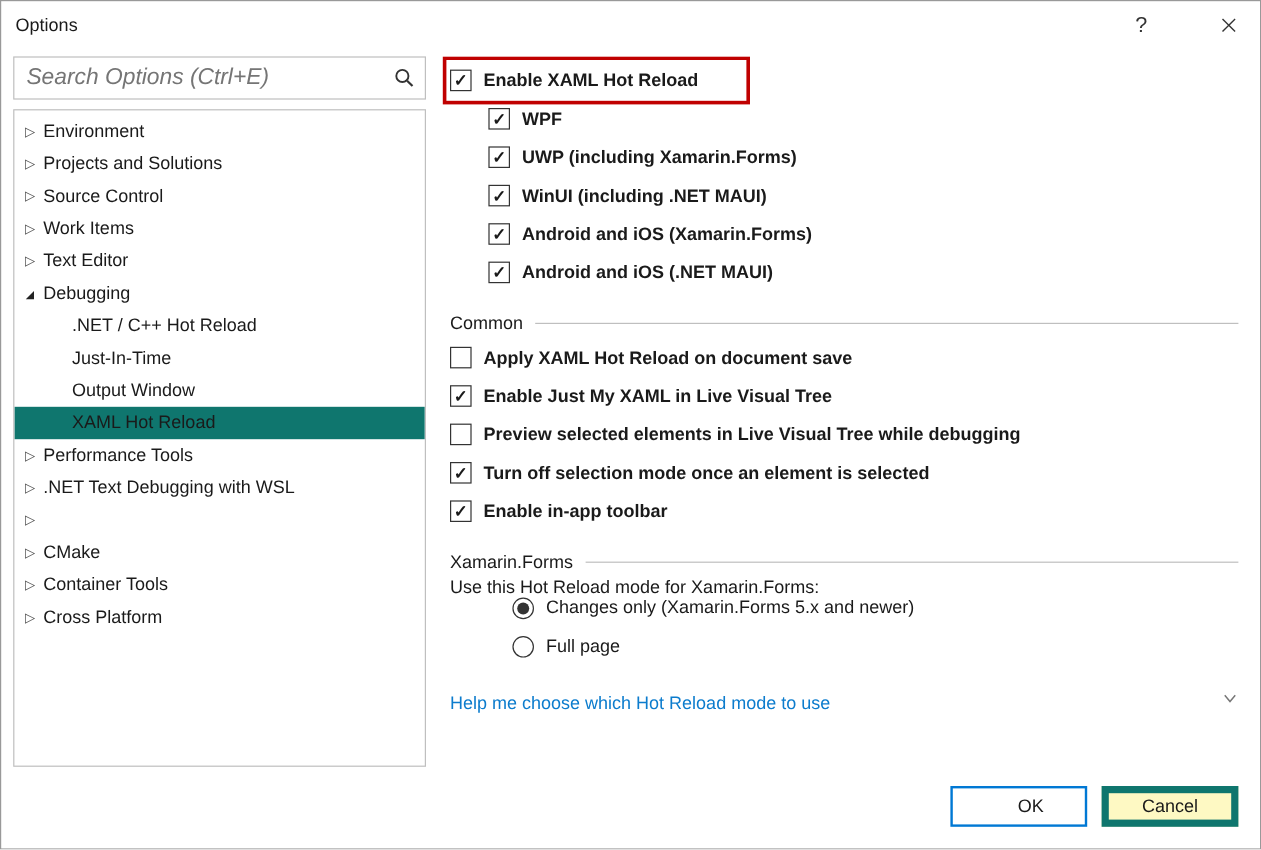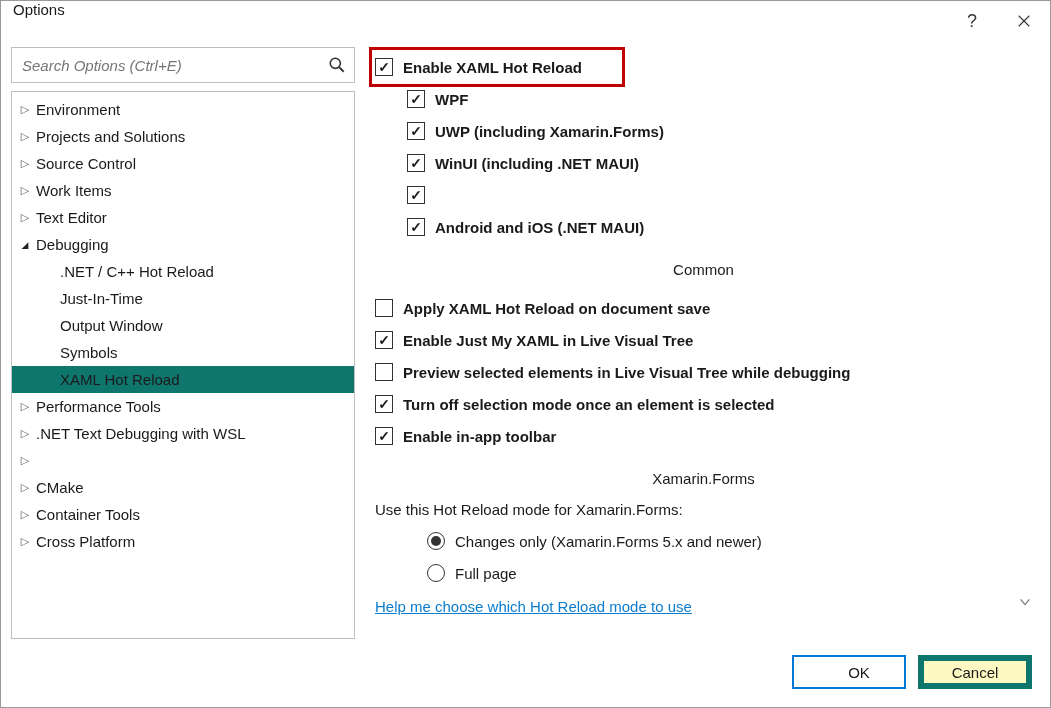--- a/index.html
+++ b/index.html
@@ -13,23 +13,25 @@
   .window {
     width: 1051px;
     height: 708px;
     border: 1px solid #999;
     display: flex;
     flex-direction: column;
     position: relative;
   }
   .titlebar {
     display: flex;
+    align-items: center;
     height: 40px;
     padding: 0 0 0 12px;
     font-size: 15px;
+    gap: 21px;
   }
   .titlebar .title { flex: 1; }
   .titlebar .tb-btn {
     width: 52px;
     height: 40px;
     display: flex;
     align-items: center;
     justify-content: center;
     font-size: 18px;
     color: #333;
@@ -53,21 +55,21 @@
     height: 36px;
     display: flex;
     align-items: center;
     padding: 0 8px;
     margin-bottom: 8px;
   }
   .search-wrap input {
     flex: 1;
     border: none;
     outline: none;
-    font-size: 15px;
+    font-size: 19px;
     font-style: italic;
     color: #666;
     background: transparent;
   }
   .search-wrap .mag {
     width: 18px; height: 18px;
     color: #333;
   }
   .tree-wrap {
     flex: 1;
@@ -133,30 +135,29 @@
     font-size: 14px;
     line-height: 1;
   }
   .cb.checked::before { content: "✓"; font-weight: 700; }
   .group-header {
     display: flex;
     align-items: center;
     gap: 10px;
     margin-top: 18px;
     margin-bottom: 4px;
-    flex-direction: column;
   }
   .group-header .line {
     flex: 1;
     height: 1px;
     background: #bfbfbf;
   }
   .radio-row {
     display: flex;
-    align-items: flex-end;
+    align-items: flex-start;
     height: 32px;
     gap: 10px;
     padding-left: 52px;
   }
   .radio {
     width: 18px; height: 18px;
     border: 1px solid #333;
     border-radius: 50%;
     display: inline-flex;
     align-items: center;
@@ -166,21 +167,20 @@
     content: "";
     width: 10px; height: 10px;
     background: #333;
     border-radius: 50%;
   }
   .subtext { padding-left: 0; margin-top: 4px; }
   .help-link {
     color: #0c7ccd;
     margin-top: 10px;
     display: inline-block;
-    text-decoration: underline;
   }
   .red-box {
     position: absolute;
     border: 3px solid #c00000;
     pointer-events: none;
   }
   .footer {
     display: flex;
     justify-content: flex-end;
     gap: 12px;
@@ -261,24 +261,20 @@
               <span>.NET / C++ Hot Reload</span>
             </div>
             <div class="tree-item level-1">
               <span class="arrow none">▷</span>
               <span>Just-In-Time</span>
             </div>
             <div class="tree-item level-1">
               <span class="arrow none">▷</span>
               <span>Output Window</span>
             </div>
-            <div class="tree-item level-1">
-              <span class="arrow none">▷</span>
-              <span>Symbols</span>
-            </div>
             <div class="tree-item level-1 selected">
               <span class="arrow none">▷</span>
               <span>XAML Hot Reload</span>
             </div>
             <div class="tree-item level-0">
               <span class="arrow ">▷</span>
               <span>Performance Tools</span>
             </div>
             <div class="tree-item level-0">
               <span class="arrow ">▷</span>
@@ -319,20 +315,21 @@
             <div class="cb-row indent-1">
               <span class="cb checked"></span>
               <span>UWP (including Xamarin.Forms)</span>
             </div>
             <div class="cb-row indent-1">
               <span class="cb checked"></span>
               <span>WinUI (including .NET MAUI)</span>
             </div>
             <div class="cb-row indent-1">
               <span class="cb checked"></span>
+              <span>Android and iOS (Xamarin.Forms)</span>
             </div>
             <div class="cb-row indent-1">
               <span class="cb checked"></span>
               <span>Android and iOS (.NET MAUI)</span>
             </div>
           </div>
 
         <div class="group-header">
           <span>Common</span>
           <span class="line"></span>

